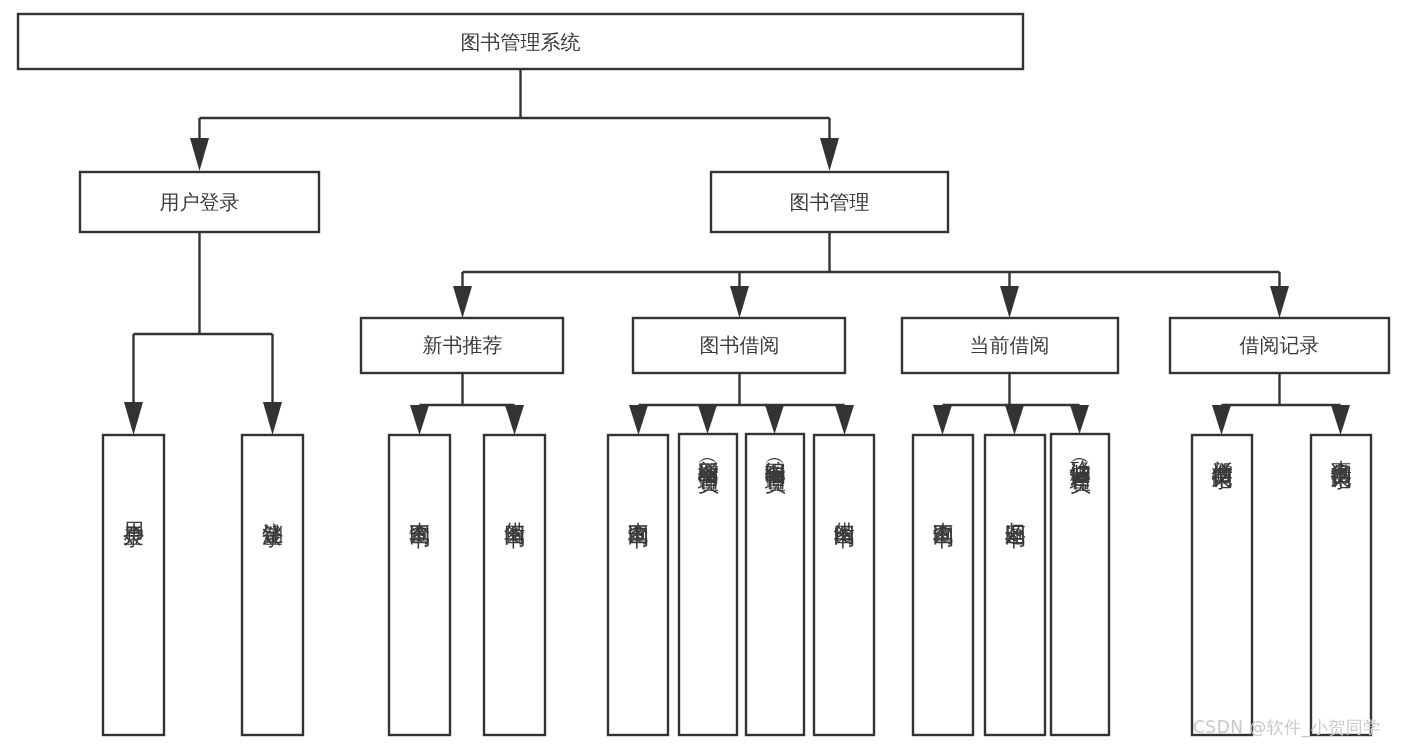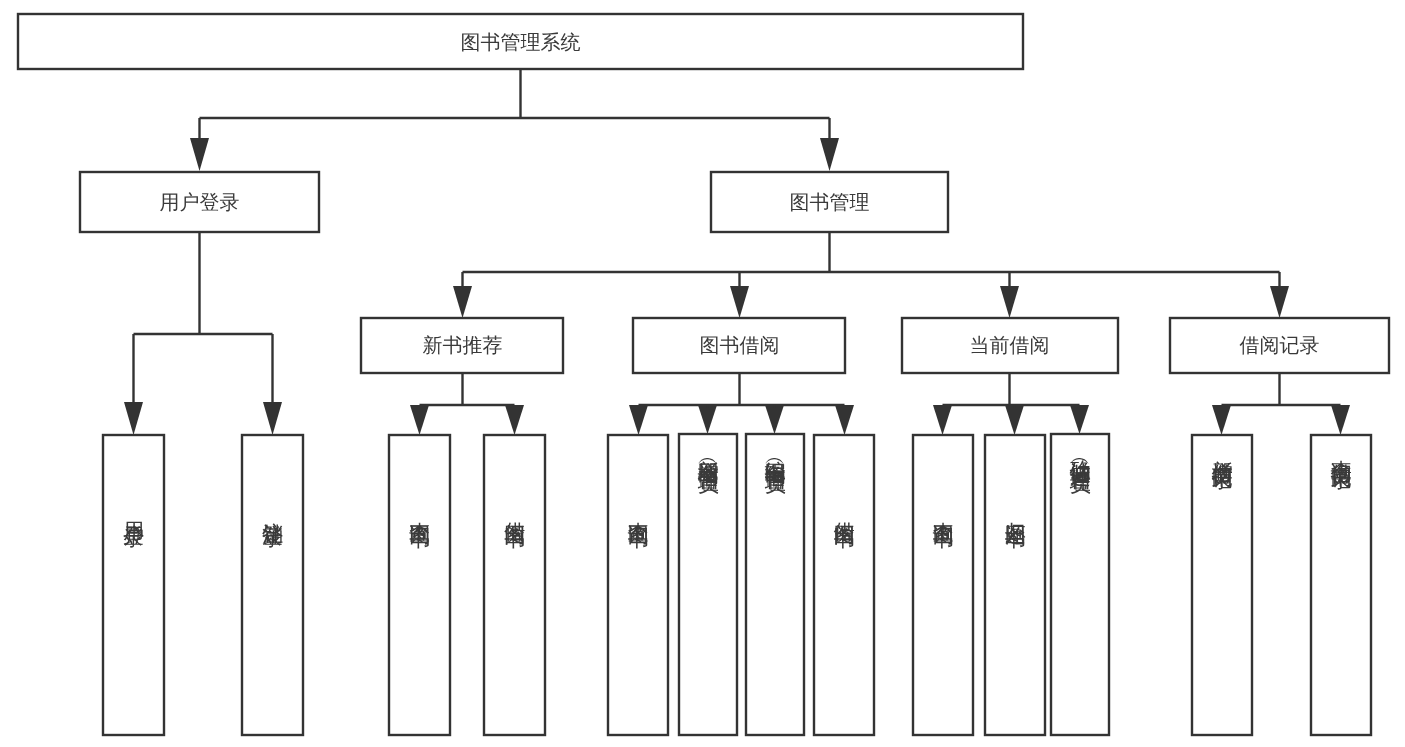--- a/index.html
+++ b/index.html
@@ -253,14 +253,15 @@
   </div>
 
   <div class="vlabel-wrap" style="left:1192px; top:443px; width:60px; height:292px;">
     <span class="vlabel">新增借阅记录</span>
   </div>
 
   <div class="vlabel-wrap" style="left:1311px; top:443px; width:60px; height:292px;">
     <span class="vlabel">查询借阅记录</span>
   </div>
 
+  <div class="watermark" style="left:1193px; top:716px;">CSDN @软件_小贺同学</div>
 
 </div>
 
 </body></html>

